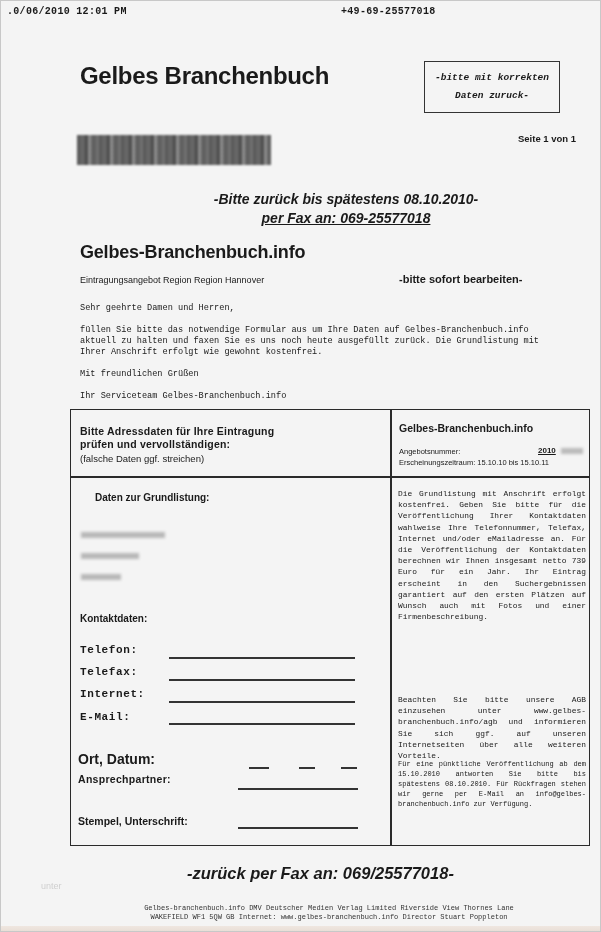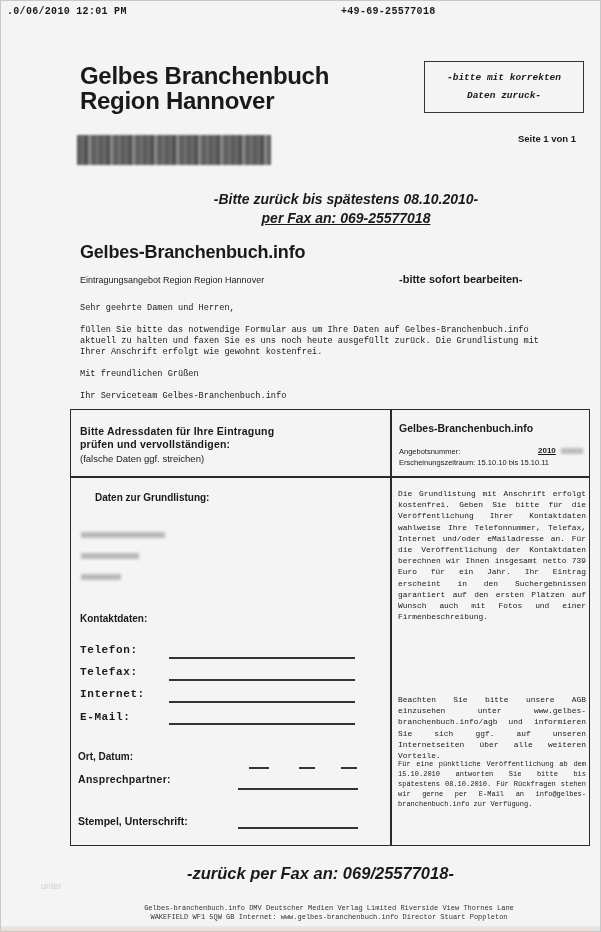--- a/index.html
+++ b/index.html
@@ -14,21 +14,21 @@
   .abs { position: absolute; }
   .mono { font-family: "Liberation Mono", "DejaVu Sans Mono", monospace; }
   .serifmono { font-family: "Liberation Mono", monospace; }
 
   #fax-header-left { left: 6px; top: 5px; font-size: 10px; letter-spacing: 0.3px; font-weight: bold; }
   #fax-header-right { left: 340px; top: 5px; font-size: 10px; font-weight: bold; letter-spacing: 0.3px; }
 
   #main-title { left: 79px; top: 62px; font-size: 24px; font-weight: bold; line-height: 25px; letter-spacing: -0.3px; }
 
   #return-box {
-    left: 423px; top: 60px; width: 160px; height: 52px;
+    left: 423px; top: 60px; width: 136px; height: 52px;
     border: 1.5px solid #333;
     font-style: italic; font-weight: bold; font-size: 9.5px; text-align: center;
     line-height: 18px; padding-top: 7px;
   }
 
   #redacted-bar {
     left: 76px; top: 134px; width: 194px; height: 30px;
     background: repeating-linear-gradient(90deg, #555 0px, #6b6b6b 6px, #444 10px, #999 12px, #5a5a5a 16px, #777 22px);
     filter: blur(1.2px);
   }
@@ -66,21 +66,21 @@
   .field-line { height: 1.5px; background: #333; }
   #tel-label { left: 79px; top: 643px; }
   #tel-line { left: 168px; top: 656px; width: 186px; }
   #fax-label { left: 79px; top: 665px; }
   #fax-line { left: 168px; top: 678px; width: 186px; }
   #inet-label { left: 79px; top: 687px; }
   #inet-line { left: 168px; top: 700px; width: 186px; }
   #mail-label { left: 79px; top: 710px; }
   #mail-line { left: 168px; top: 722px; width: 186px; }
 
-  #ort-label { left: 77px; top: 750px; font-size: 10px; font-weight: bold; }
+  #ort-label { left: 77px; top: 750px; font-size: 14px; font-weight: bold; }
   #ort-line-1 { left: 248px; top: 766px; width: 20px; }
   #ort-line-2 { left: 298px; top: 766px; width: 16px; }
   #ort-line-3 { left: 340px; top: 766px; width: 16px; }
   #ansprech-label { left: 77px; top: 772px; font-size: 10.5px; font-weight: bold; letter-spacing: 0.3px; }
   #ansprech-line { left: 237px; top: 787px; width: 120px; }
   #stempel-label { left: 77px; top: 814px; font-size: 10.5px; font-weight: bold; }
   #stempel-line { left: 237px; top: 826px; width: 120px; }
 
   
   #side-brand { left: 398px; top: 421px; font-size: 10.5px; font-weight: bold; }
@@ -100,21 +100,20 @@
   #bottom-edge { left: 0; top: 925px; width: 601px; height: 6px; background: linear-gradient(#efe6e0, #e8ddd5); }
 </style>
 </head>
 <body>
 
 <div class="abs mono" id="fax-header-left">.0/06/2010 12:01 PM</div>
 <div class="abs mono" id="fax-header-right">+49-69-25577018</div>
 
 <div class="abs" id="main-title">
   <div>Gelbes Branchenbuch</div>
-  <div>Region Hannover</div>
 </div>
 
 <div class="abs serifmono" id="return-box">
   <div>-bitte mit korrekten</div>
   <div>Daten zuruck-</div>
 </div>
 
 <div class="abs" id="redacted-bar"></div>
 <div class="abs" id="page-indicator">Seite 1 von 1</div>
 

